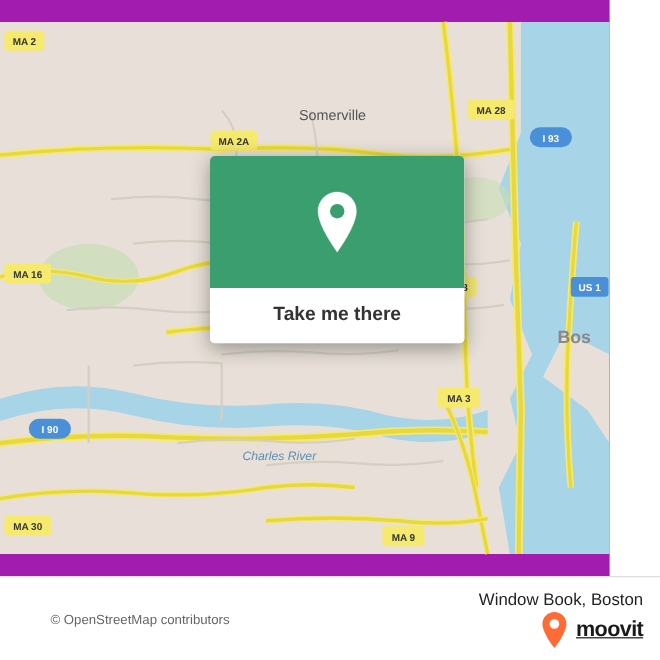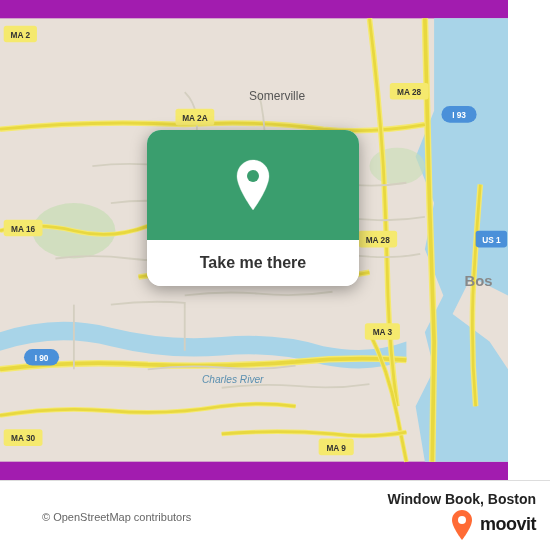--- a/index.html
+++ b/index.html
@@ -25,24 +25,24 @@
       width: 100%;
       height: 100%;
       position: absolute;
       top: 0; left: 0;
     }
 
     
     #popup-card {
       position: absolute;
       top: 130px;
-      left: 147px;
+      left: 175px;
       width: 212px;
       background: white;
-      border-radius: 14px;
+      border-radius: 4px;
       box-shadow: 0 4px 16px rgba(0,0,0,0.35);
       overflow: hidden;
       z-index: 10;
     }
 
     #popup-green-area {
       background-color: #3a9e6e;
       width: 100%;
       height: 110px;
       display: flex;
@@ -88,41 +88,42 @@
     }
 
     #app-info {
       display: flex;
       flex-direction: column;
       align-items: flex-end;
     }
 
     #app-title {
       font-size: 14px;
-      font-weight: 700;
+      font-weight: 400;
       color: #222;
       margin-bottom: 2px;
     }
 
     #moovit-logo {
       display: flex;
       align-items: center;
       gap: 4px;
     }
 
     #moovit-pin {
       width: 28px;
       height: 32px;
     }
 
     #moovit-text {
       font-size: 18px;
       font-weight: 700;
       color: #1a1a1a;
       letter-spacing: -0.5px;
+      text-decoration: underline;
     }
   </style>
 </head>
 <body>
 
 <div id="map-container">
   <svg id="map-svg" viewBox="0 0 550 480" xmlns="http://www.w3.org/2000/svg">
 
     <rect width="550" height="480" fill="#e8e0d8"></rect>
 

